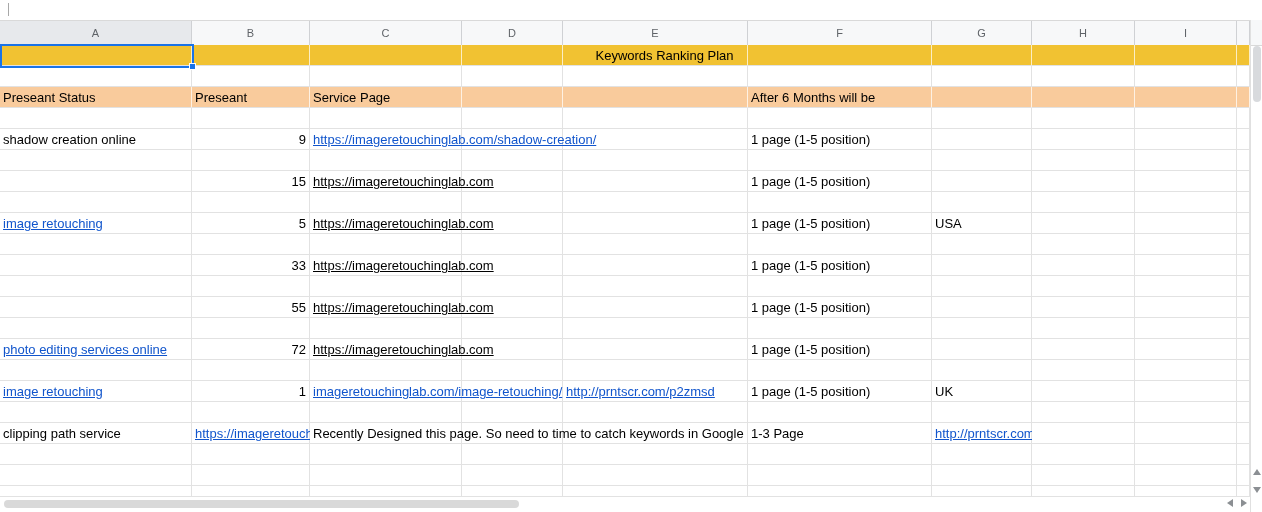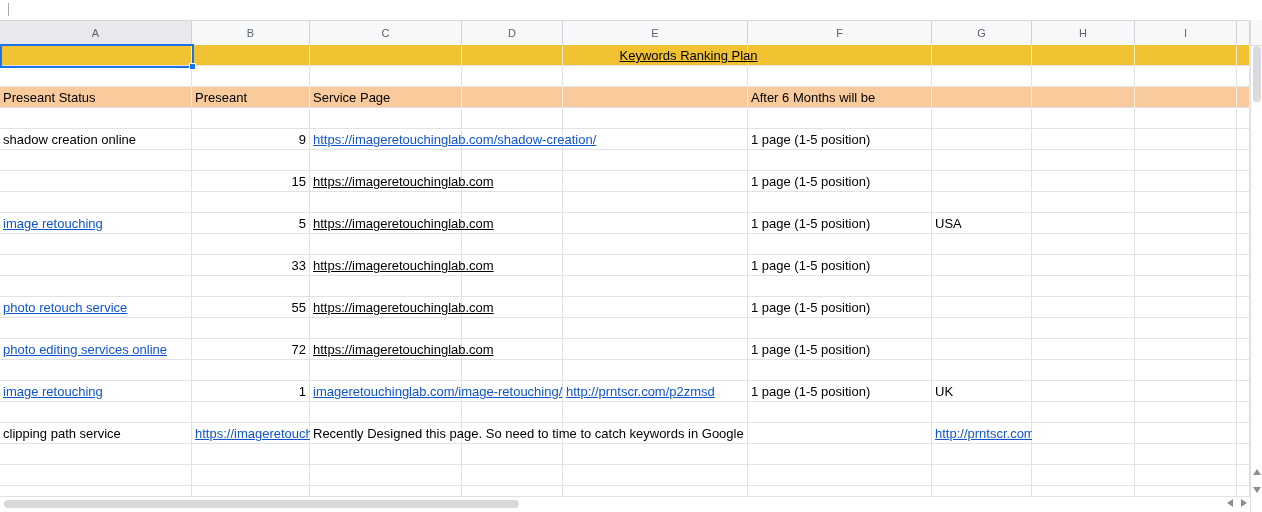--- a/index.html
+++ b/index.html
@@ -71,21 +71,21 @@
         <div class="gcell tint" style="width: 192px; background: rgb(241, 194, 50);"></div>
         <div class="gcell tint" style="width: 118px; background: rgb(241, 194, 50);"></div>
         <div class="gcell tint" style="width: 152px; background: rgb(241, 194, 50);"></div>
         <div class="gcell tint" style="width: 101px; background: rgb(241, 194, 50);"></div>
         <div class="gcell tint" style="width: 185px; background: rgb(241, 194, 50);"></div>
         <div class="gcell tint" style="width: 184px; background: rgb(241, 194, 50);"></div>
         <div class="gcell tint" style="width: 100px; background: rgb(241, 194, 50);"></div>
         <div class="gcell tint" style="width: 103px; background: rgb(241, 194, 50);"></div>
         <div class="gcell tint" style="width: 102px; background: rgb(241, 194, 50);"></div>
         <div class="gcell tint" style="width: 13px; background: rgb(241, 194, 50);"></div>
-        <div class="ct center" style="left: 596px; width: 185px; text-decoration: underline;">Keywords Ranking Plan</div>
+        <div class="ct center" style="left: 572px; width: 185px;">Keywords Ranking Plan</div>
       </div>
       <div class="row" style="height: 21px;">
         <div class="gcell" style="width: 192px;"></div>
         <div class="gcell" style="width: 118px;"></div>
         <div class="gcell" style="width: 152px;"></div>
         <div class="gcell" style="width: 101px;"></div>
         <div class="gcell" style="width: 185px;"></div>
         <div class="gcell" style="width: 184px;"></div>
         <div class="gcell" style="width: 100px;"></div>
         <div class="gcell" style="width: 103px;"></div>
@@ -235,21 +235,20 @@
         <div class="gcell" style="width: 192px;"></div>
         <div class="gcell" style="width: 118px;"></div>
         <div class="gcell" style="width: 152px;"></div>
         <div class="gcell" style="width: 101px;"></div>
         <div class="gcell" style="width: 185px;"></div>
         <div class="gcell" style="width: 184px;"></div>
         <div class="gcell" style="width: 100px;"></div>
         <div class="gcell" style="width: 103px;"></div>
         <div class="gcell" style="width: 102px;"></div>
         <div class="gcell" style="width: 13px;"></div>
-        <div class="ct link" style="left: 0px; width: 192px;">photo retouch service</div>
         <div class="ct right" style="left: 192px; width: 118px;">55</div>
         <div class="ct und" style="left: 310px; width: 438px;">https://imageretouchinglab.com</div>
         <div class="ct" style="left: 748px; width: 184px;">1 page (1-5 position)</div>
       </div>
       <div class="row" style="height: 21px;">
         <div class="gcell" style="width: 192px;"></div>
         <div class="gcell" style="width: 118px;"></div>
         <div class="gcell" style="width: 152px;"></div>
         <div class="gcell" style="width: 101px;"></div>
         <div class="gcell" style="width: 185px;"></div>
@@ -324,20 +323,21 @@
         <div class="gcell" style="width: 101px;"></div>
         <div class="gcell" style="width: 185px;"></div>
         <div class="gcell" style="width: 184px;"></div>
         <div class="gcell" style="width: 100px;"></div>
         <div class="gcell" style="width: 103px;"></div>
         <div class="gcell" style="width: 102px;"></div>
         <div class="gcell" style="width: 13px;"></div>
         <div class="ct" style="left: 0px; width: 192px;">clipping path service</div>
         <div class="ct link" style="left: 192px; width: 118px;">https://imageretouchinglab.com</div>
         <div class="ct" style="left: 310px; width: 438px;">Recently Designed this page. So need to time to catch keywords in Google</div>
+        <div class="ct" style="left: 748px; width: 184px;">1-3 Page</div>
         <div class="ct link" style="left: 932px; width: 100px;">http://prntscr.com/p2zoz1</div>
       </div>
       <div class="row" style="height: 21px;">
         <div class="gcell" style="width: 192px;"></div>
         <div class="gcell" style="width: 118px;"></div>
         <div class="gcell" style="width: 152px;"></div>
         <div class="gcell" style="width: 101px;"></div>
         <div class="gcell" style="width: 185px;"></div>
         <div class="gcell" style="width: 184px;"></div>
         <div class="gcell" style="width: 100px;"></div>

